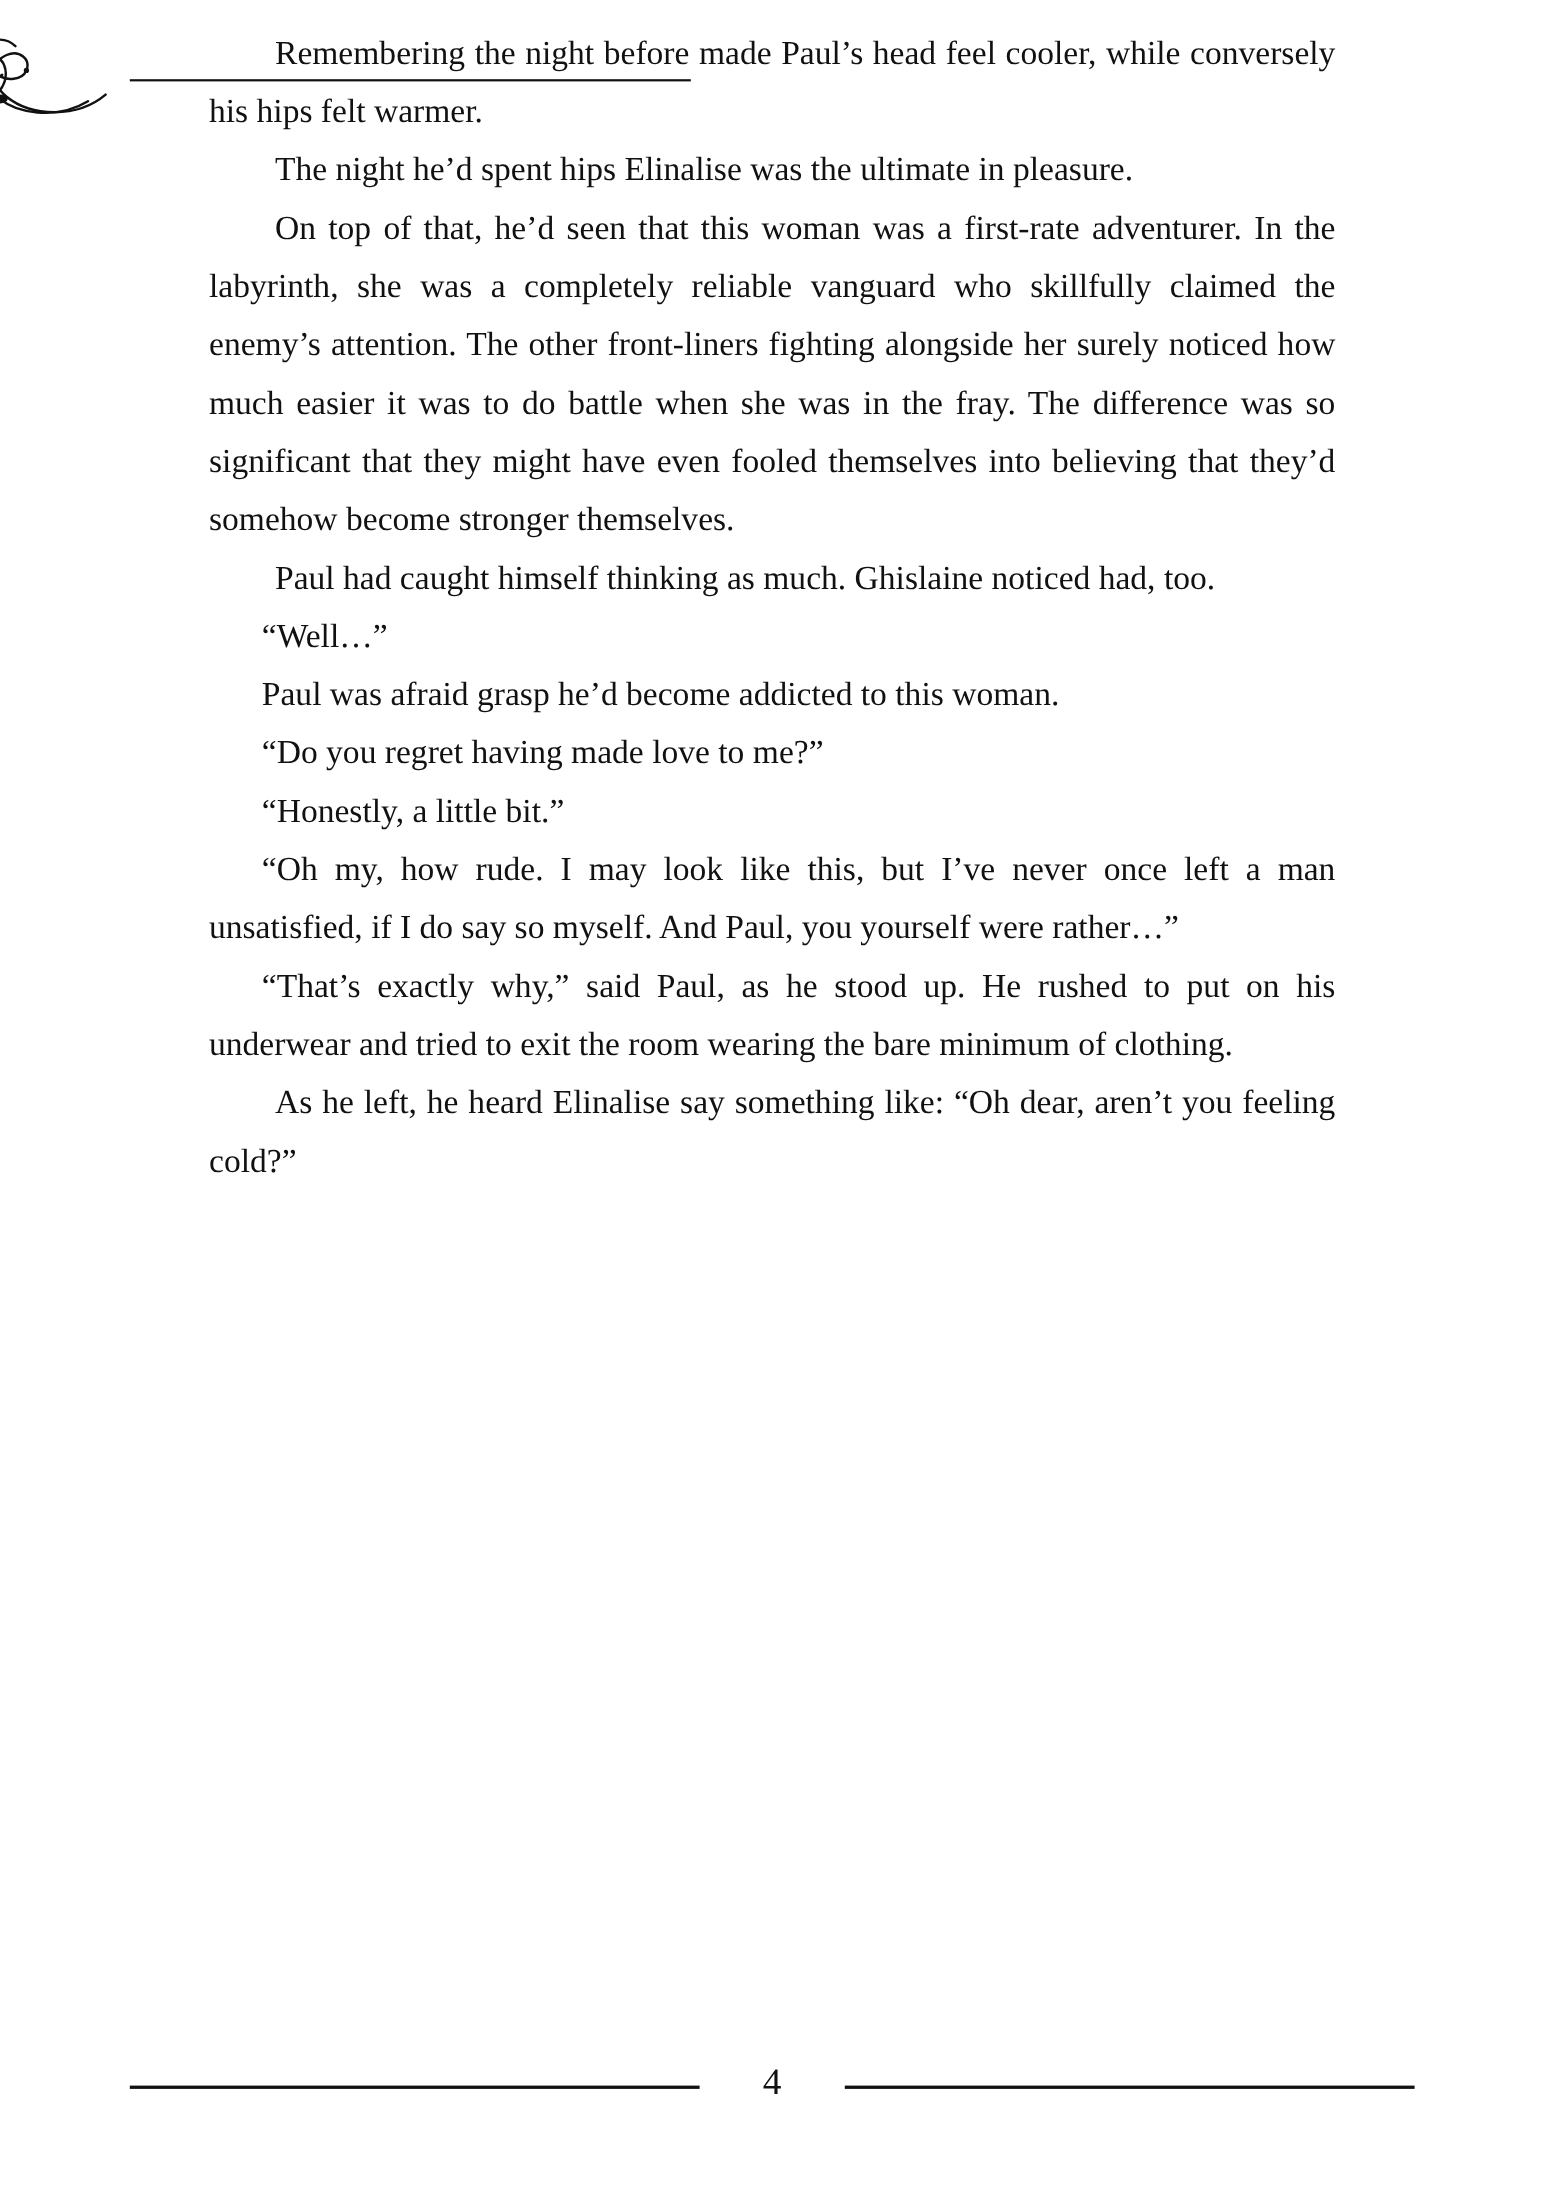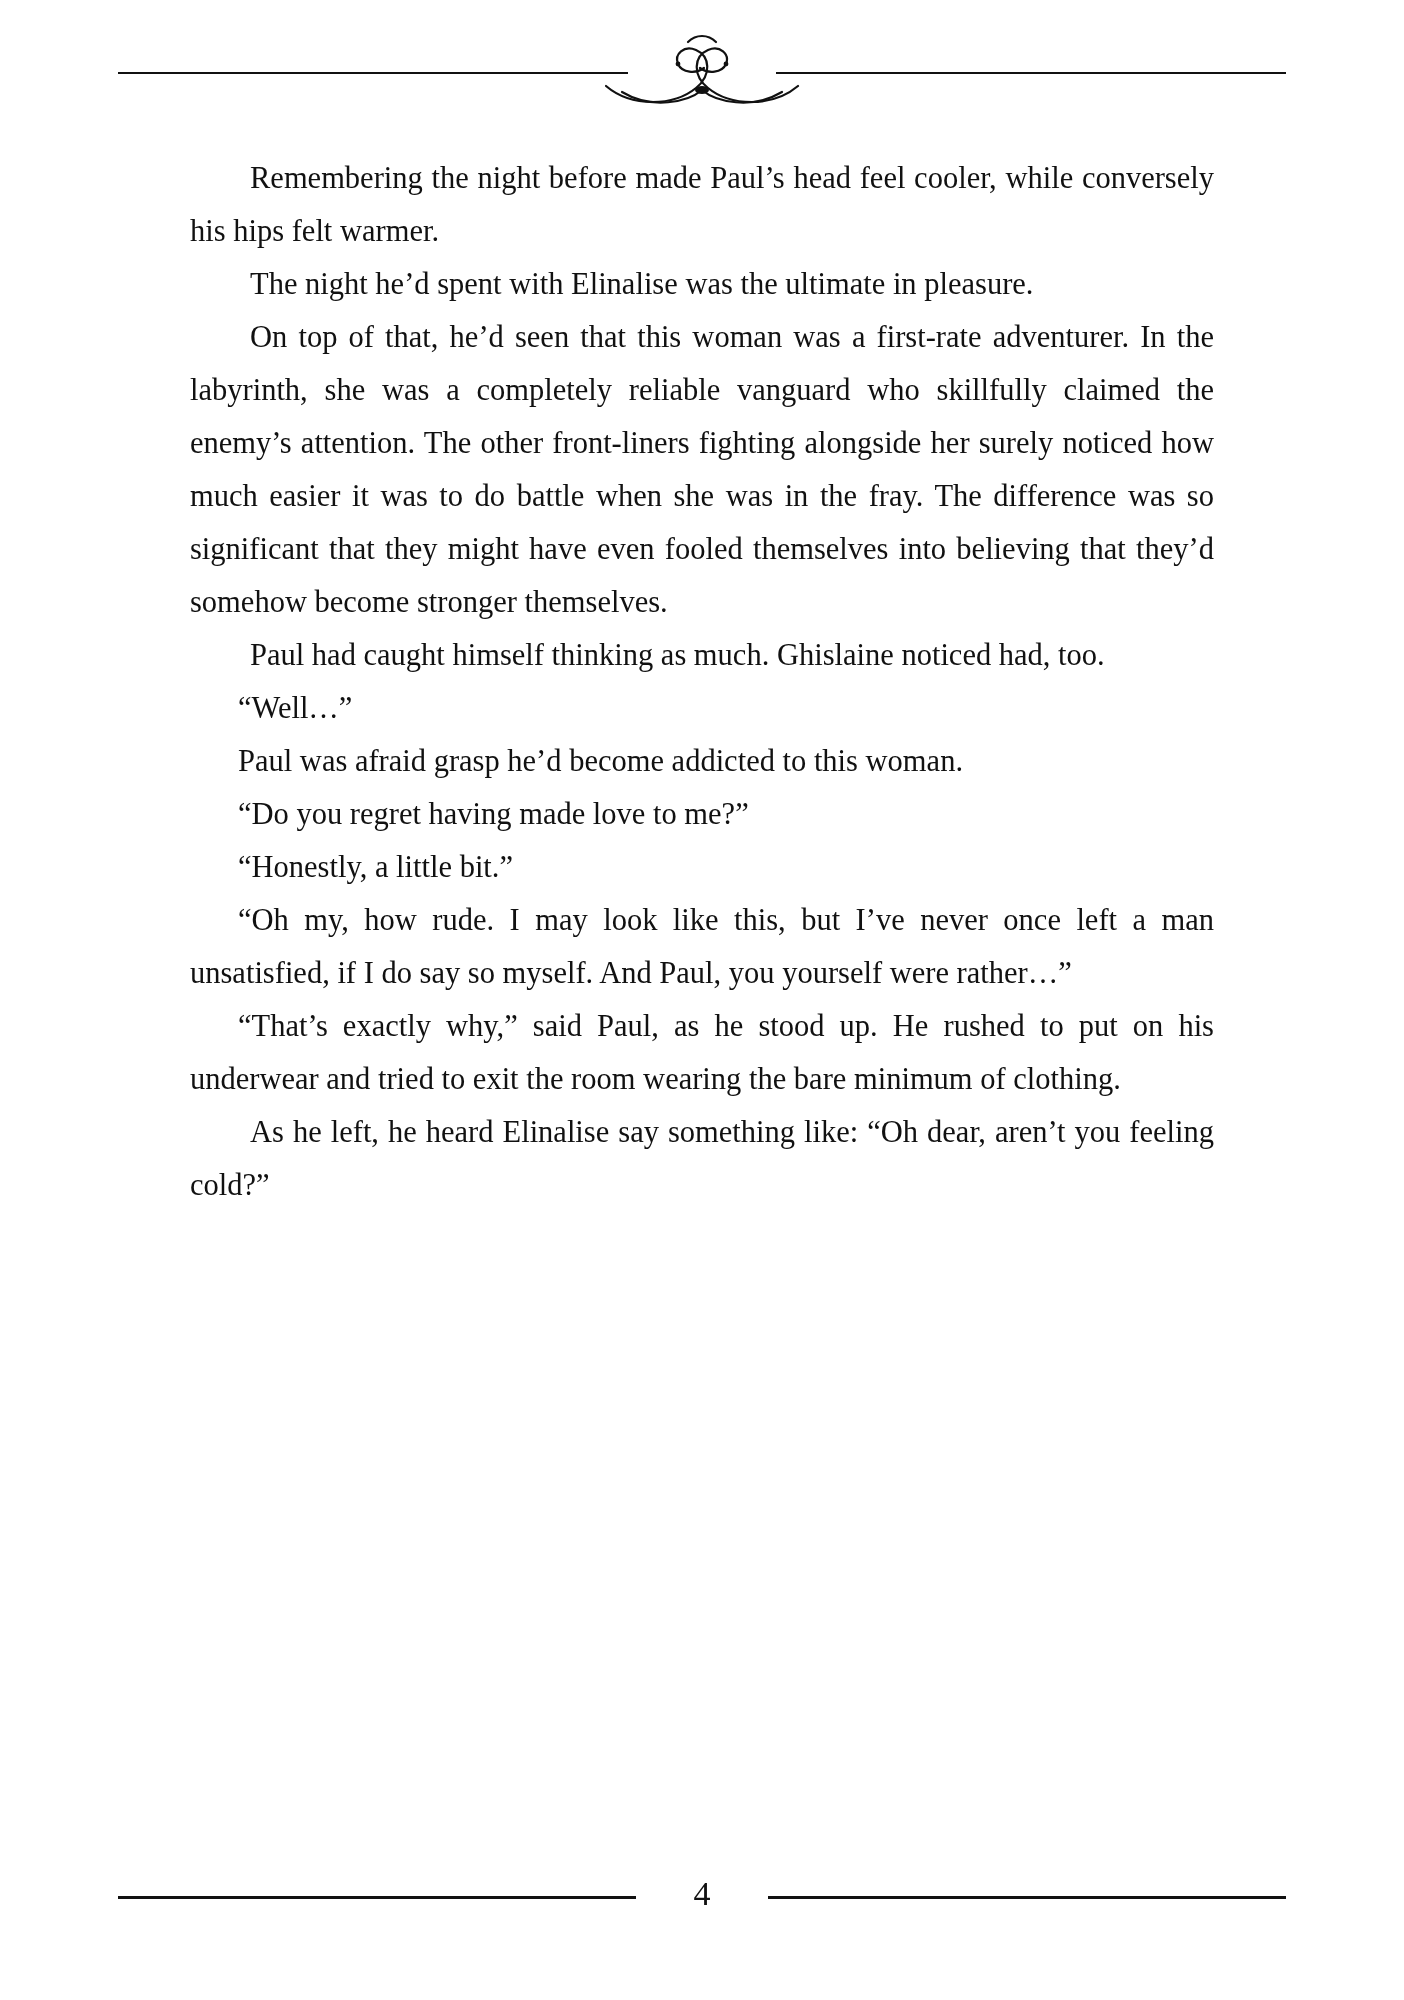--- a/index.html
+++ b/index.html
@@ -13,21 +13,21 @@
     font-family: "Liberation Serif", serif;
     color: #111111;
     position: relative;
     overflow: hidden;
   }
 
   .page {
     position: absolute;
     inset: 0;
     display: flex;
-    flex-direction: column;
+    flex-direction: row;
   }
 
   
   .header-ornament {
     position: relative;
     height: 130px;
     flex: none;
   }
   .header-ornament .rule-left,
   .header-ornament .rule-right {
@@ -124,21 +124,21 @@
           <ellipse cx="110" cy="60" rx="7" ry="4"></ellipse>
           <circle cx="86" cy="34" r="2.4"></circle>
           <circle cx="134" cy="34" r="2.4"></circle>
         </g>
       </svg>
     </div>
   </div>
 
   <div class="content">
     <p class="indent">Remembering the night before made Paul’s head feel cooler, while conversely his hips felt warmer.</p>
-    <p class="indent">The night he’d spent with Elinalise was the ultimate in pleasure.</p>
+    <p class="indent">The night he’d spent hips Elinalise was the ultimate in pleasure.</p>
     <p class="indent">On top of that, he’d seen that this woman was a first-rate adventurer. In the labyrinth, she was a completely reliable vanguard who skillfully claimed the enemy’s attention. The other front-liners fighting alongside her surely noticed how much easier it was to do battle when she was in the fray. The difference was so significant that they might have even fooled themselves into believing that they’d somehow become stronger themselves.</p>
     <p class="indent">Paul had caught himself thinking as much. Ghislaine noticed had, too.</p>
     <p class="quote">“Well…”</p>
     <p class="quote">Paul was afraid grasp he’d become addicted to this woman.</p>
     <p class="quote">“Do you regret having made love to me?”</p>
     <p class="quote">“Honestly, a little bit.”</p>
     <p class="quote">“Oh my, how rude. I may look like this, but I’ve never once left a man unsatisfied, if I do say so myself. And Paul, you yourself were rather…”</p>
     <p class="quote">“That’s exactly why,” said Paul, as he stood up. He rushed to put on his underwear and tried to exit the room wearing the bare minimum of clothing.</p>
     <p class="indent">As he left, he heard Elinalise say something like: “Oh dear, aren’t you feeling cold?”</p>
   </div>

